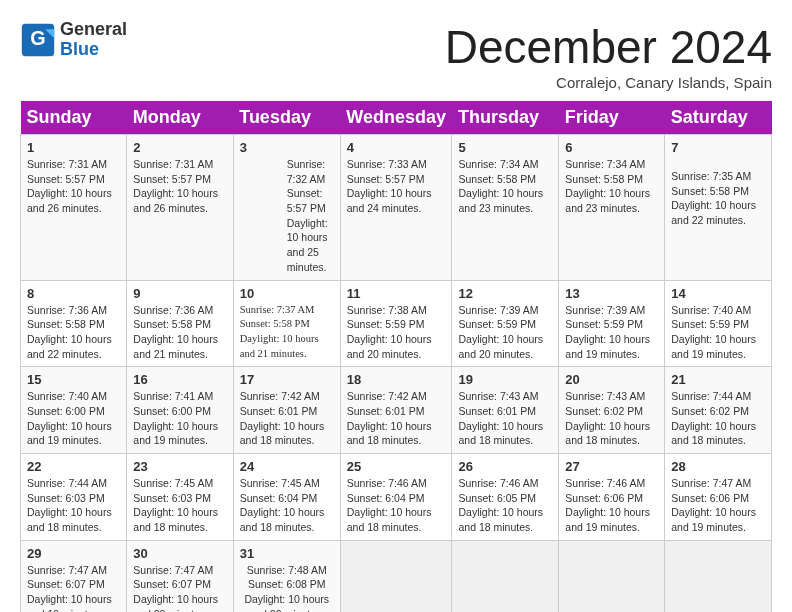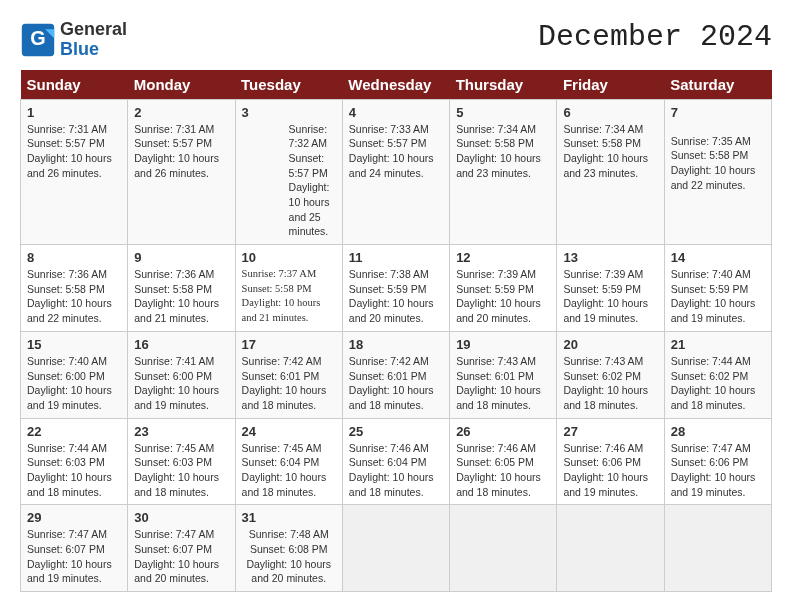--- a/index.html
+++ b/index.html
@@ -29,40 +29,39 @@
     .logo-text .general { color: #333; }
     .logo-text .blue { color: #1a6bb5; }
     .logo-icon {
       width: 36px;
       height: 36px;
     }
     .title-area {
       text-align: right;
     }
     .month-title {
-      font-size: 30px;
+      font-size: 46px;
       font-weight: normal;
       color: #222;
-      font-family: Liberation Mono, monospace;
     }
     .subtitle {
       font-size: 15px;
       color: #444;
     }
     table {
       width: 100%;
       border-collapse: collapse;
       font-size: 11px;
     }
     thead tr th {
-      background-color: #7f1d1d;
+      background-color: #a21caf;
       color: #fff;
       text-align: left;
       padding: 6px 6px;
-      font-size: 15px;
+      font-size: 18px;
       font-weight: bold;
     }
     tbody tr td {
       vertical-align: top;
       padding: 5px 6px;
       border: 1px solid #ccc;
       width: calc(100% / 7);
       min-height: 80px;
       font-size: 10.5px;
       color: #333;
@@ -97,20 +96,21 @@
       <text x="20" y="26" text-anchor="middle" fill="white" font-size="22" font-weight="bold" font-family="Arial">G</text>
       <polygon points="28,8 38,8 38,18" fill="#4db8ff"></polygon>
     </svg>
     <div class="logo-text">
       <div class="general">General</div>
       <div class="blue">Blue</div>
     </div>
   </div>
   <div class="title-area">
     <div class="month-title">December 2024</div>
+    <div class="subtitle">Corralejo, Canary Islands, Spain</div>
   </div>
 </div>
 
 <table>
   <thead>
     <tr id="header-row">
         <th>Sunday</th>
         <th>Monday</th>
         <th>Tuesday</th>
         <th>Wednesday</th>

